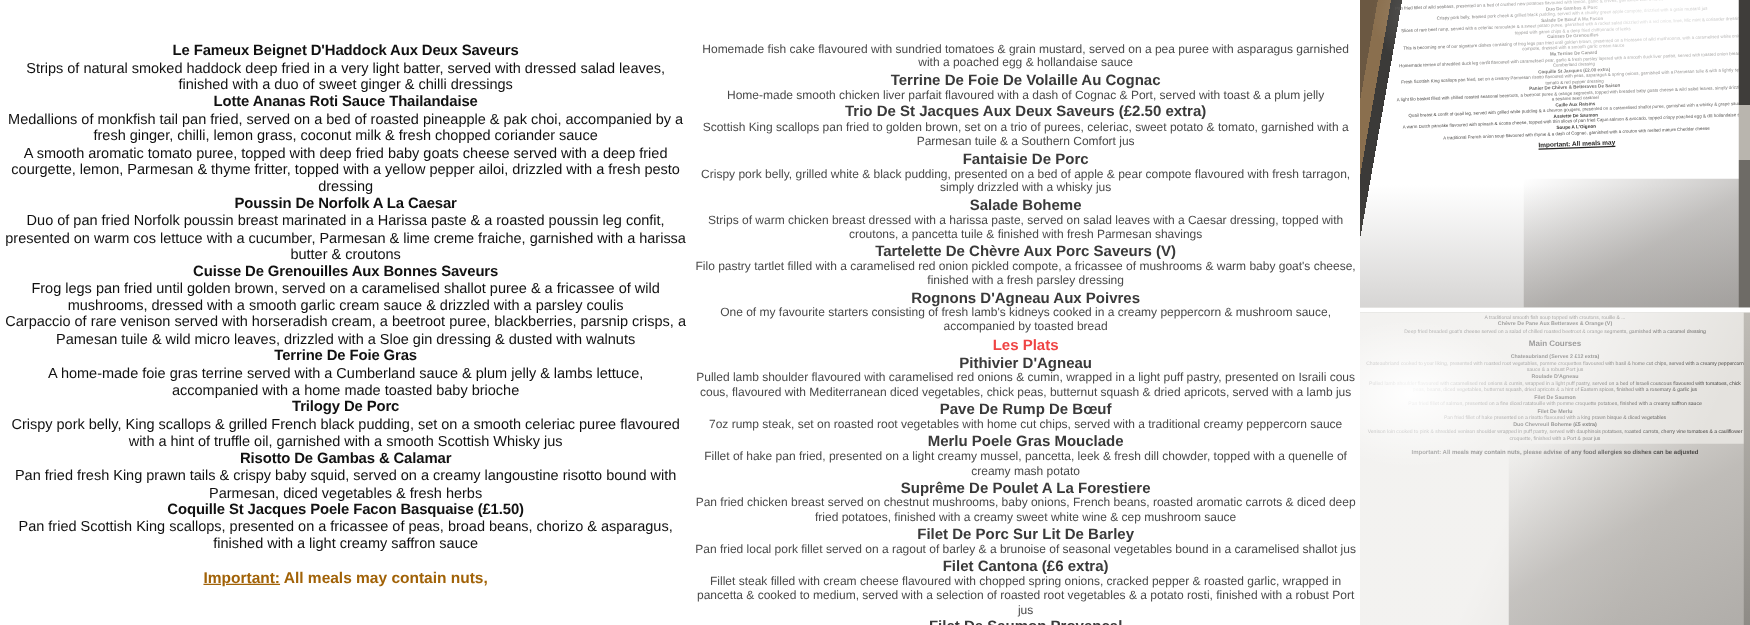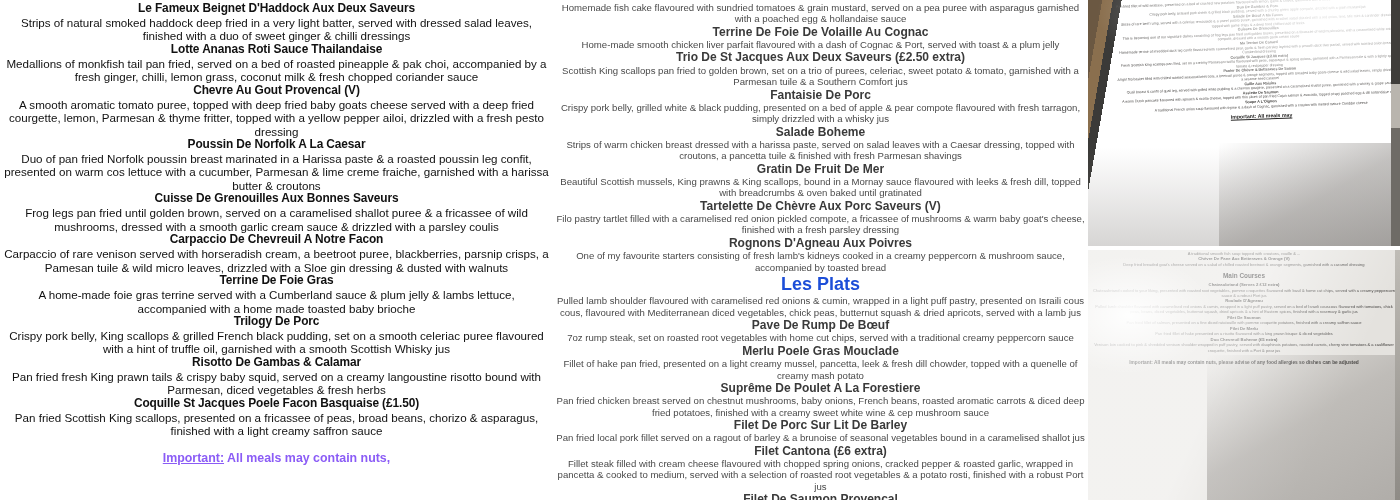--- a/index.html
+++ b/index.html
@@ -14,20 +14,21 @@
     width:1400px;height:500px;
     display:flex;
     align-items:flex-start;
   }
 
   
   .menu-col{
     box-sizing:border-box;
     text-align:center;
     line-height:1.17;
+    margin-top:32px;
   }
   .menu-col .dish{ margin:0; }
   .menu-col .name{
     font-weight:bold;
     display:block;
   }
   .menu-col .desc{ display:block; }
   .menu-col .section{
     font-weight:bold;
     display:block;
@@ -45,27 +46,27 @@
 
   
   #col-mid{
     width:535px;
     padding:2px 2px 0 2px;
     color:#4a4a4a;
     font-size:9.6px;
     line-height:1.19;
   }
   #col-mid .name{ font-size:12px; color:#3a3a3a; }
-  #col-mid .section{ font-size:18px; color:#1d4ed8; padding-top:1px; }
+  #col-mid .section{ font-size:12px; color:#ef4444; padding-top:1px; }
 
   .allergy{
     margin-top:13px;
     font-weight:bold;
     font-size:12.4px;
-    color:#8b5cf6;
+    color:#a16207;
   }
   .allergy .u{ text-decoration:underline; }
 
   
   #col-photos{
     width:312px;
     height:500px;
     position:relative;
     background:#ffffff;
     flex:0 0 312px;
@@ -166,33 +167,31 @@
     <div class="dishes">
         <div class="dish">
           <span class="name">Le Fameux Beignet D'Haddock Aux Deux Saveurs</span>
           <span class="desc">Strips of natural smoked haddock deep fried in a very light batter, served with dressed salad leaves, finished with a duo of sweet ginger &amp; chilli dressings</span>
         </div>
         <div class="dish">
           <span class="name">Lotte Ananas Roti Sauce Thailandaise</span>
           <span class="desc">Medallions of monkfish tail pan fried, served on a bed of roasted pineapple &amp; pak choi, accompanied by a fresh ginger, chilli, lemon grass, coconut milk &amp; fresh chopped coriander sauce</span>
         </div>
         <div class="dish">
-          <span class="name">Chevre Au Gout Provencal (V)</span>
           <span class="desc">A smooth aromatic tomato puree, topped with deep fried baby goats cheese served with a deep fried courgette, lemon, Parmesan &amp; thyme fritter, topped with a yellow pepper ailoi, drizzled with a fresh pesto dressing</span>
         </div>
         <div class="dish">
           <span class="name">Poussin De Norfolk A La Caesar</span>
           <span class="desc">Duo of pan fried Norfolk poussin breast marinated in a Harissa paste &amp; a roasted poussin leg confit, presented on warm cos lettuce with a cucumber, Parmesan &amp; lime creme fraiche, garnished with a harissa butter &amp; croutons</span>
         </div>
         <div class="dish">
           <span class="name">Cuisse De Grenouilles Aux Bonnes Saveurs</span>
           <span class="desc">Frog legs pan fried until golden brown, served on a caramelised shallot puree &amp; a fricassee of wild mushrooms, dressed with a smooth garlic cream sauce &amp; drizzled with a parsley coulis</span>
         </div>
         <div class="dish">
-          <span class="name">Carpaccio De Chevreuil A Notre Facon</span>
           <span class="desc">Carpaccio of rare venison served with horseradish cream, a beetroot puree, blackberries, parsnip crisps, a Pamesan tuile &amp; wild micro leaves, drizzled with a Sloe gin dressing &amp; dusted with walnuts</span>
         </div>
         <div class="dish">
           <span class="name">Terrine De Foie Gras</span>
           <span class="desc">A home-made foie gras terrine served with a Cumberland sauce &amp; plum jelly &amp; lambs lettuce, accompanied with a home made toasted baby brioche</span>
         </div>
         <div class="dish">
           <span class="name">Trilogy De Porc</span>
           <span class="desc">Crispy pork belly, King scallops &amp; grilled French black pudding, set on a smooth celeriac puree flavoured with a hint of truffle oil, garnished with a smooth Scottish Whisky jus</span>
         </div>
@@ -225,35 +224,32 @@
         </div>
         <div class="dish">
           <span class="name">Fantaisie De Porc</span>
           <span class="desc">Crispy pork belly, grilled white &amp; black pudding, presented on a bed of apple &amp; pear compote flavoured with fresh tarragon, simply drizzled with a whisky jus</span>
         </div>
         <div class="dish">
           <span class="name">Salade Boheme</span>
           <span class="desc">Strips of warm chicken breast dressed with a harissa paste, served on salad leaves with a Caesar dressing, topped with croutons, a pancetta tuile &amp; finished with fresh Parmesan shavings</span>
         </div>
         <div class="dish">
-          <span class="name">Gratin De Fruit De Mer</span>
-          <span class="desc">Beautiful Scottish mussels, King prawns &amp; King scallops, bound in a Mornay sauce flavoured with leeks &amp; fresh dill, topped with breadcrumbs &amp; oven baked until gratinated</span>
-        </div>
-        <div class="dish">
           <span class="name">Tartelette De Chèvre Aux Porc Saveurs (V)</span>
           <span class="desc">Filo pastry tartlet filled with a caramelised red onion pickled compote, a fricassee of mushrooms &amp; warm baby goat's cheese, finished with a fresh parsley dressing</span>
         </div>
         <div class="dish">
           <span class="name">Rognons D'Agneau Aux Poivres</span>
           <span class="desc">One of my favourite starters consisting of fresh lamb's kidneys cooked in a creamy peppercorn &amp; mushroom sauce, accompanied by toasted bread</span>
         </div>
       </div>
     <div class="section">Les Plats</div>
     <div class="mains">
         <div class="dish">
+          <span class="name">Pithivier D'Agneau</span>
           <span class="desc">Pulled lamb shoulder flavoured with caramelised red onions &amp; cumin, wrapped in a light puff pastry, presented on Israili cous cous, flavoured with Mediterranean diced vegetables, chick peas, butternut squash &amp; dried apricots, served with a lamb jus</span>
         </div>
         <div class="dish">
           <span class="name">Pave De Rump De Bœuf</span>
           <span class="desc">7oz rump steak, set on roasted root vegetables with home cut chips, served with a traditional creamy peppercorn sauce</span>
         </div>
         <div class="dish">
           <span class="name">Merlu Poele Gras Mouclade</span>
           <span class="desc">Fillet of hake pan fried, presented on a light creamy mussel, pancetta, leek &amp; fresh dill chowder, topped with a quenelle of creamy mash potato</span>
         </div>

